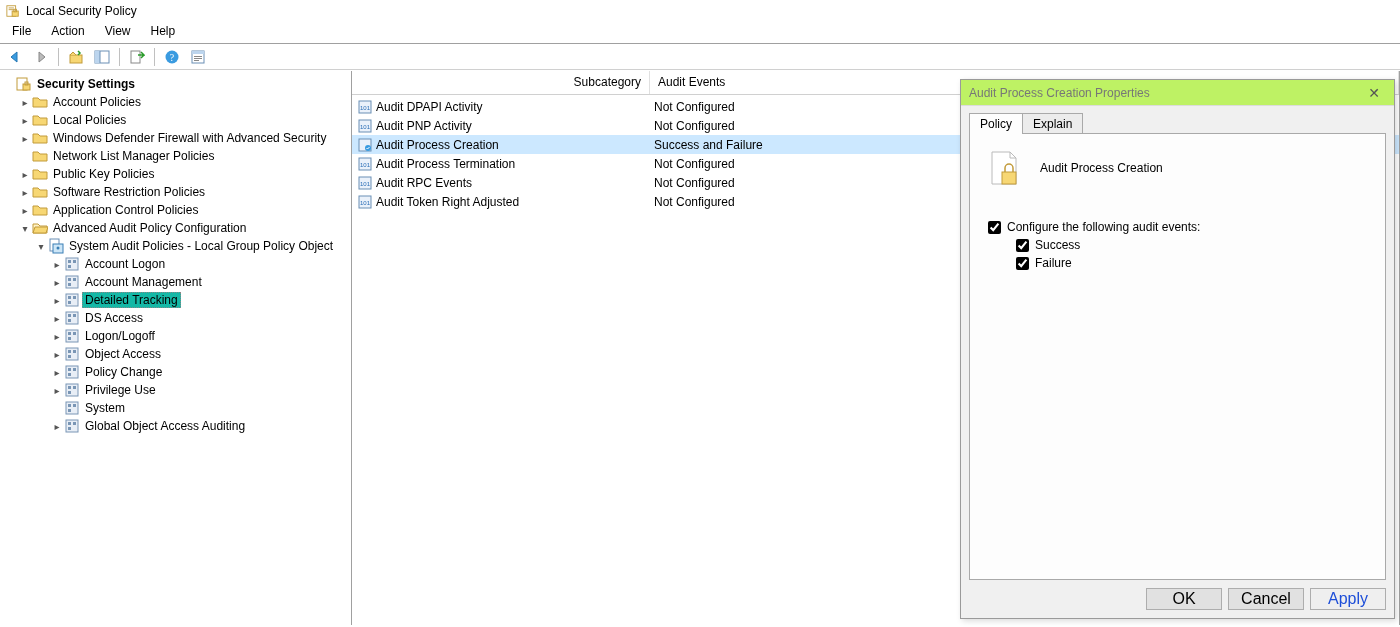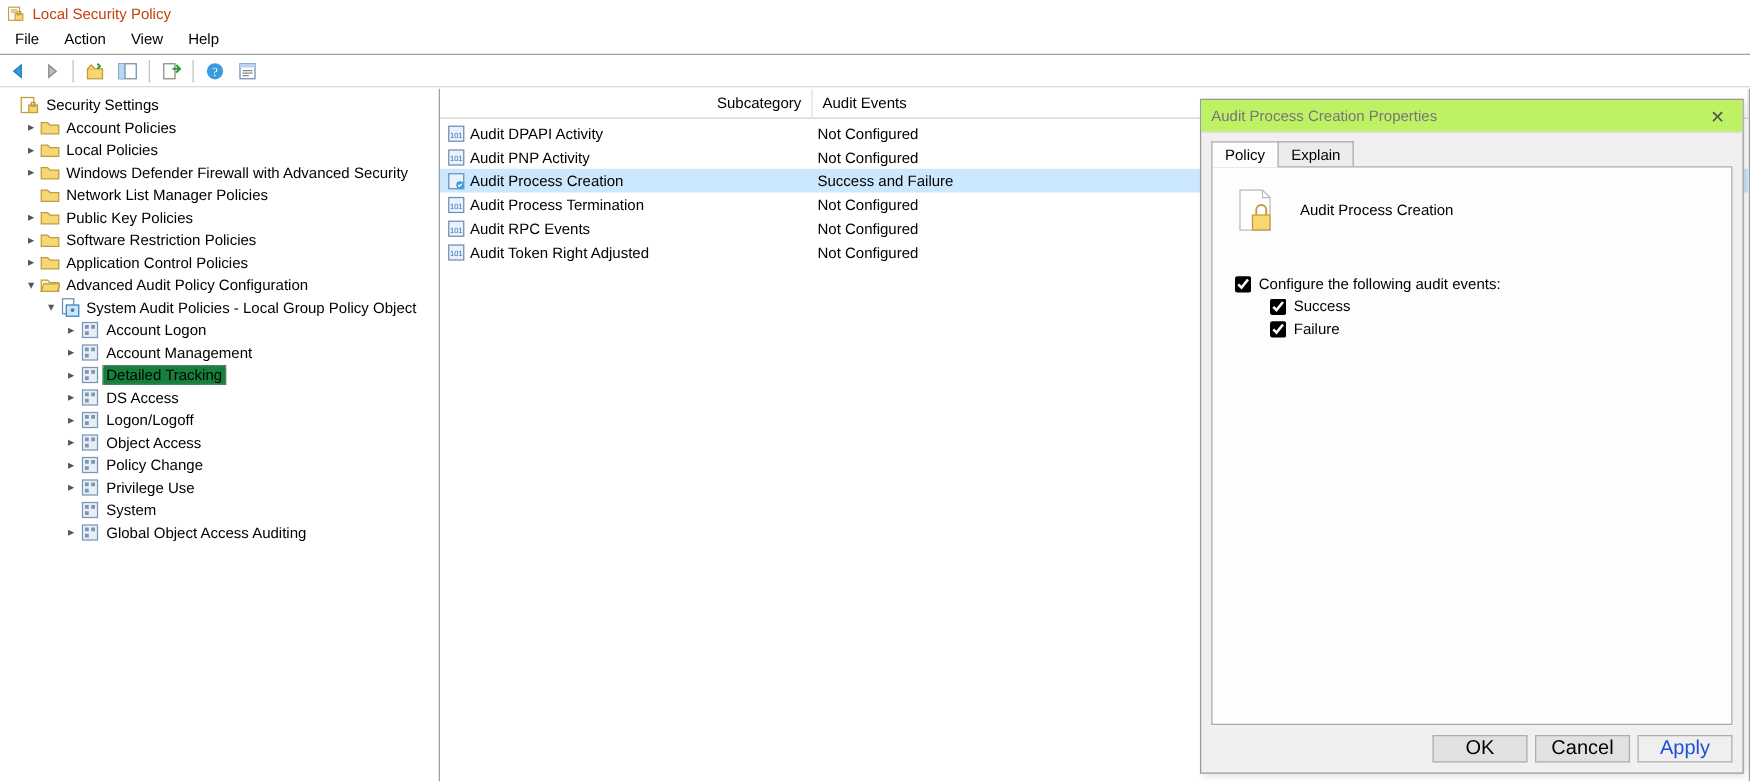--- a/index.html
+++ b/index.html
@@ -12,21 +12,21 @@
     height: 627px;
     overflow: hidden;
     user-select: none;
   }
   .titlebar {
     display: flex;
     align-items: center;
     height: 22px;
     padding: 0 6px;
     background: #fff;
-    color: #c2410c;
+    color: #000000;
     gap: 6px;
   }
   .titlebar .app-icon {
     width: 14px; height: 14px; flex: none;
   }
   .menubar {
     height: 22px;
     display: flex; align-items: flex-start;
     padding: 0 4px;
     gap: 4px;
@@ -86,22 +86,22 @@
   .list-row .cell-sub { width:294px; display:flex; align-items:center; gap:4px; padding-left:2px;}
   .list-row .cell-evt { flex:1; padding-left:4px; }
   .row-icon { width:14px; height:14px; flex:none; }
 
   
   .tree-row { display:flex; align-items:center; height:18px; white-space:nowrap; }
   .tree-row .twisty { width:14px; text-align:center; color:#555; font-size:10px; cursor:default; }
   .tree-row .twisty.empty { visibility:hidden; }
   .tree-row .icon { width:16px; height:16px; flex:none; margin-right:2px; }
   .tree-row .label { padding:1px 3px; }
-  .tree-row.selected .label { background:#15803d; border:1px dotted #888; padding:0 2px; }
-  .ind0 { padding-left: 0px; }
+  .tree-row.selected .label { background:#14b8a6; border:1px dotted #888; padding:0 2px; }
+  .ind0 { padding-left: 0px; font-weight: bold; }
   .ind1 { padding-left: 16px; }
   .ind2 { padding-left: 32px; }
   .ind3 { padding-left: 48px; }
 
   
   .dialog {
     position:absolute;
     left: 960px;
     top: 79px;
     width: 435px;

